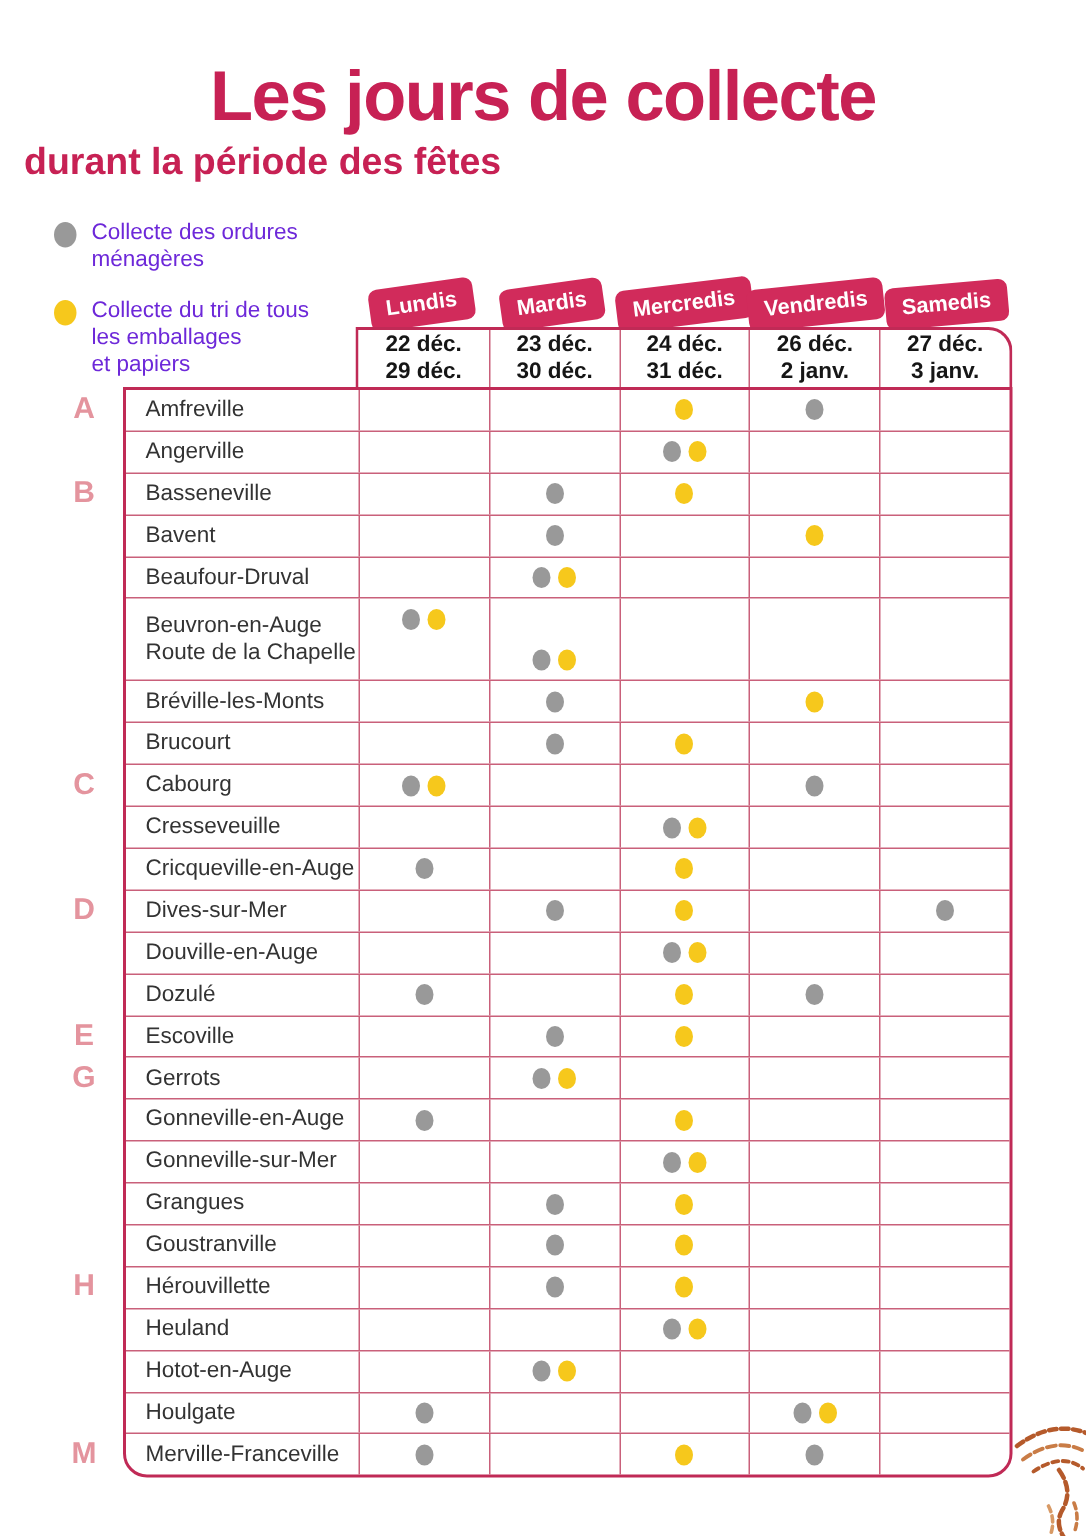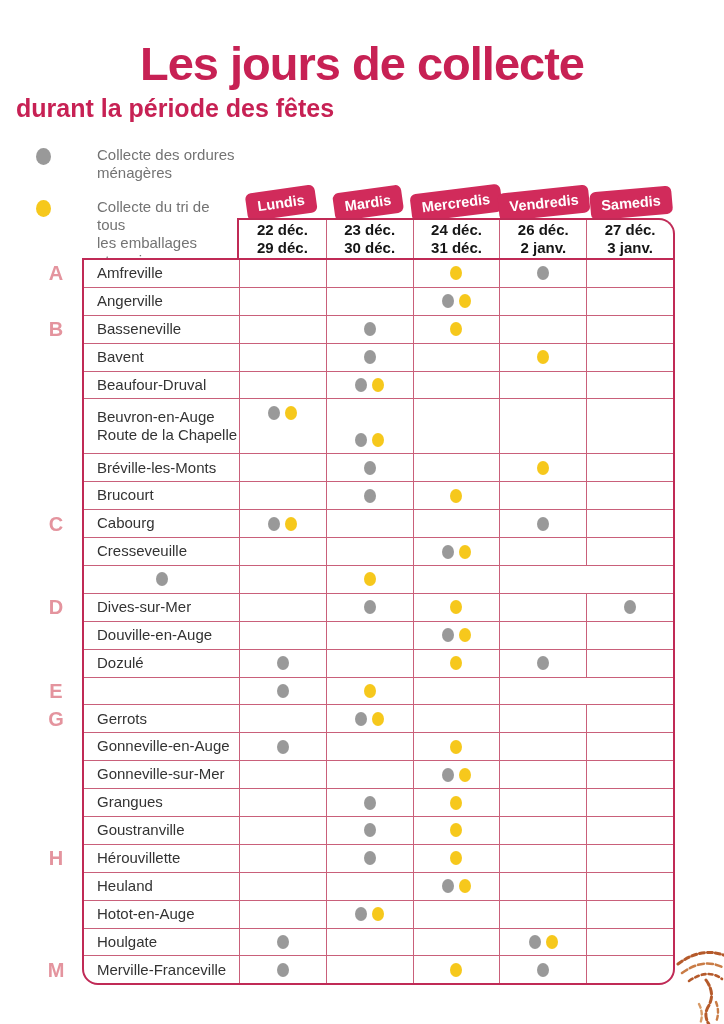--- a/index.html
+++ b/index.html
@@ -7,21 +7,21 @@
         font-family:"Liberation Sans", sans-serif;}
 
   .title{position:absolute;top:36px;left:0;width:100%;text-align:center;
          font-size:47px;font-weight:700;letter-spacing:-1px;color:var(--accent);}
   .subtitle{position:absolute;top:94px;left:0;width:100%;text-align:left;
             font-size:25px;font-weight:700;color:var(--accent);padding-left:16px;}
 
   .legend{position:absolute;left:36px;top:146px;width:200px;}
   .legend-item{display:flex;align-items:flex-start;margin-bottom:15px;}
   .legend-dot{flex:0 0 auto;width:15px;height:17px;border-radius:50%;margin:2px 10px 0 0;}
-  .legend-text{font-size:15px;line-height:1.22;color:#737373;margin-left:36px;}
+  .legend-text{font-size:15px;line-height:1.22;color:#6d28d9;}
 
   .badges{position:absolute;left:0;top:0;width:100%;height:100%;pointer-events:none;}
   .day-badge{position:absolute;top:189px;background:var(--badge);color:#fff;
              font-weight:700;font-size:14.5px;padding:6px 11px;border-radius:6px;
              white-space:nowrap;}
 
   .dates-row{position:absolute;left:237px;top:218px;width:438px;height:40px;
              display:grid;grid-template-columns:repeat(5,1fr);
              border:2px solid var(--outer);border-bottom:none;border-radius:0 16px 0 0;
              box-sizing:border-box;background:#fff;}
@@ -347,20 +347,23 @@
           </div>
         </div>
         <div class="cell">
           <div class="dotline"></div>
         </div>
         <div class="cell">
           <div class="dotline"></div>
         </div>
       </div>
       <div class="t-row">
+        <div class="cell name-cell">
+          <div class="">Cricqueville-en-Auge</div>
+        </div>
         <div class="cell">
           <div class="dotline">
             <div class="dot" style="background: rgb(153, 153, 153);"></div>
           </div>
         </div>
         <div class="cell">
           <div class="dotline"></div>
         </div>
         <div class="cell">
           <div class="dotline">
@@ -445,20 +448,23 @@
           <div class="dotline">
             <div class="dot" style="background: rgb(153, 153, 153);"></div>
           </div>
         </div>
         <div class="cell">
           <div class="dotline"></div>
         </div>
       </div>
       <div class="t-row">
         <div class="alpha-letter">E</div>
+        <div class="cell name-cell">
+          <div class="">Escoville</div>
+        </div>
         <div class="cell">
           <div class="dotline"></div>
         </div>
         <div class="cell">
           <div class="dotline">
             <div class="dot" style="background: rgb(153, 153, 153);"></div>
           </div>
         </div>
         <div class="cell">
           <div class="dotline">

